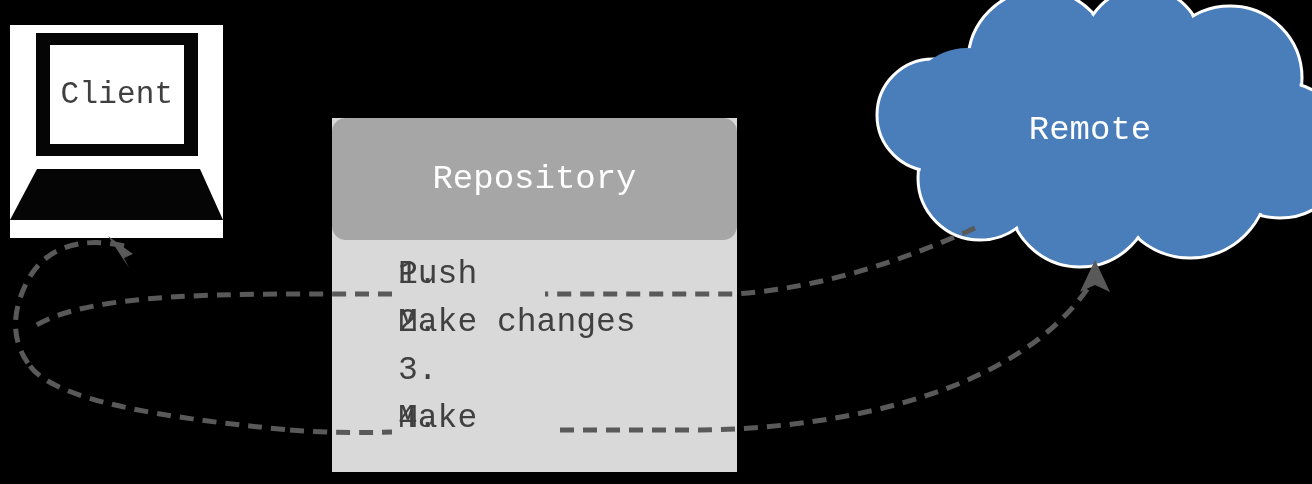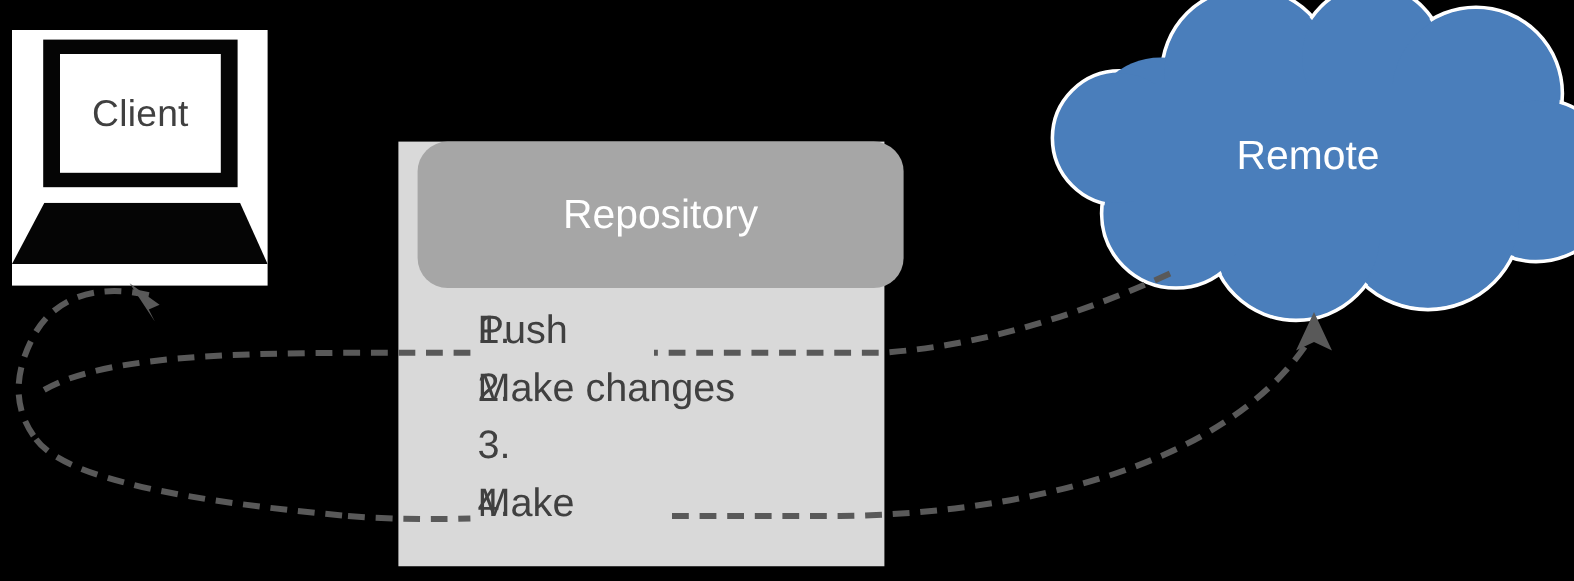--- a/index.html
+++ b/index.html
@@ -6,21 +6,21 @@
     margin: 0;
     padding: 0;
     background: #000000;
   }
   #stage {
     position: relative;
     width: 1312px;
     height: 472px;
     background: #000000;
     overflow: hidden;
-    font-family: Liberation Sans, sans-serif;
+    font-family: Liberation Mono, monospace;
   }
 
   
   #laptop {
     position: absolute;
     left: 10px;
     top: 25px;
     width: 213px;
     height: 213px;
     background: #ffffff;
@@ -75,25 +75,24 @@
     height: 364px;
     background: #d9d9d9;
   }
   #repo-header {
     position: absolute;
     left: 0;
     top: 0;
     width: 405px;
     height: 122px;
     background: #a6a6a6;
-    border-radius: 25px;
+    border-radius: 14px;
     display: flex;
     align-items: center;
     justify-content: center;
-    margin-left: 16px;
   }
   #repo-title {
     color: #ffffff;
     font-size: 34px;
     line-height: 1;
     white-space: nowrap;
   }
   #repo-steps {
     position: absolute;
     left: 0;

